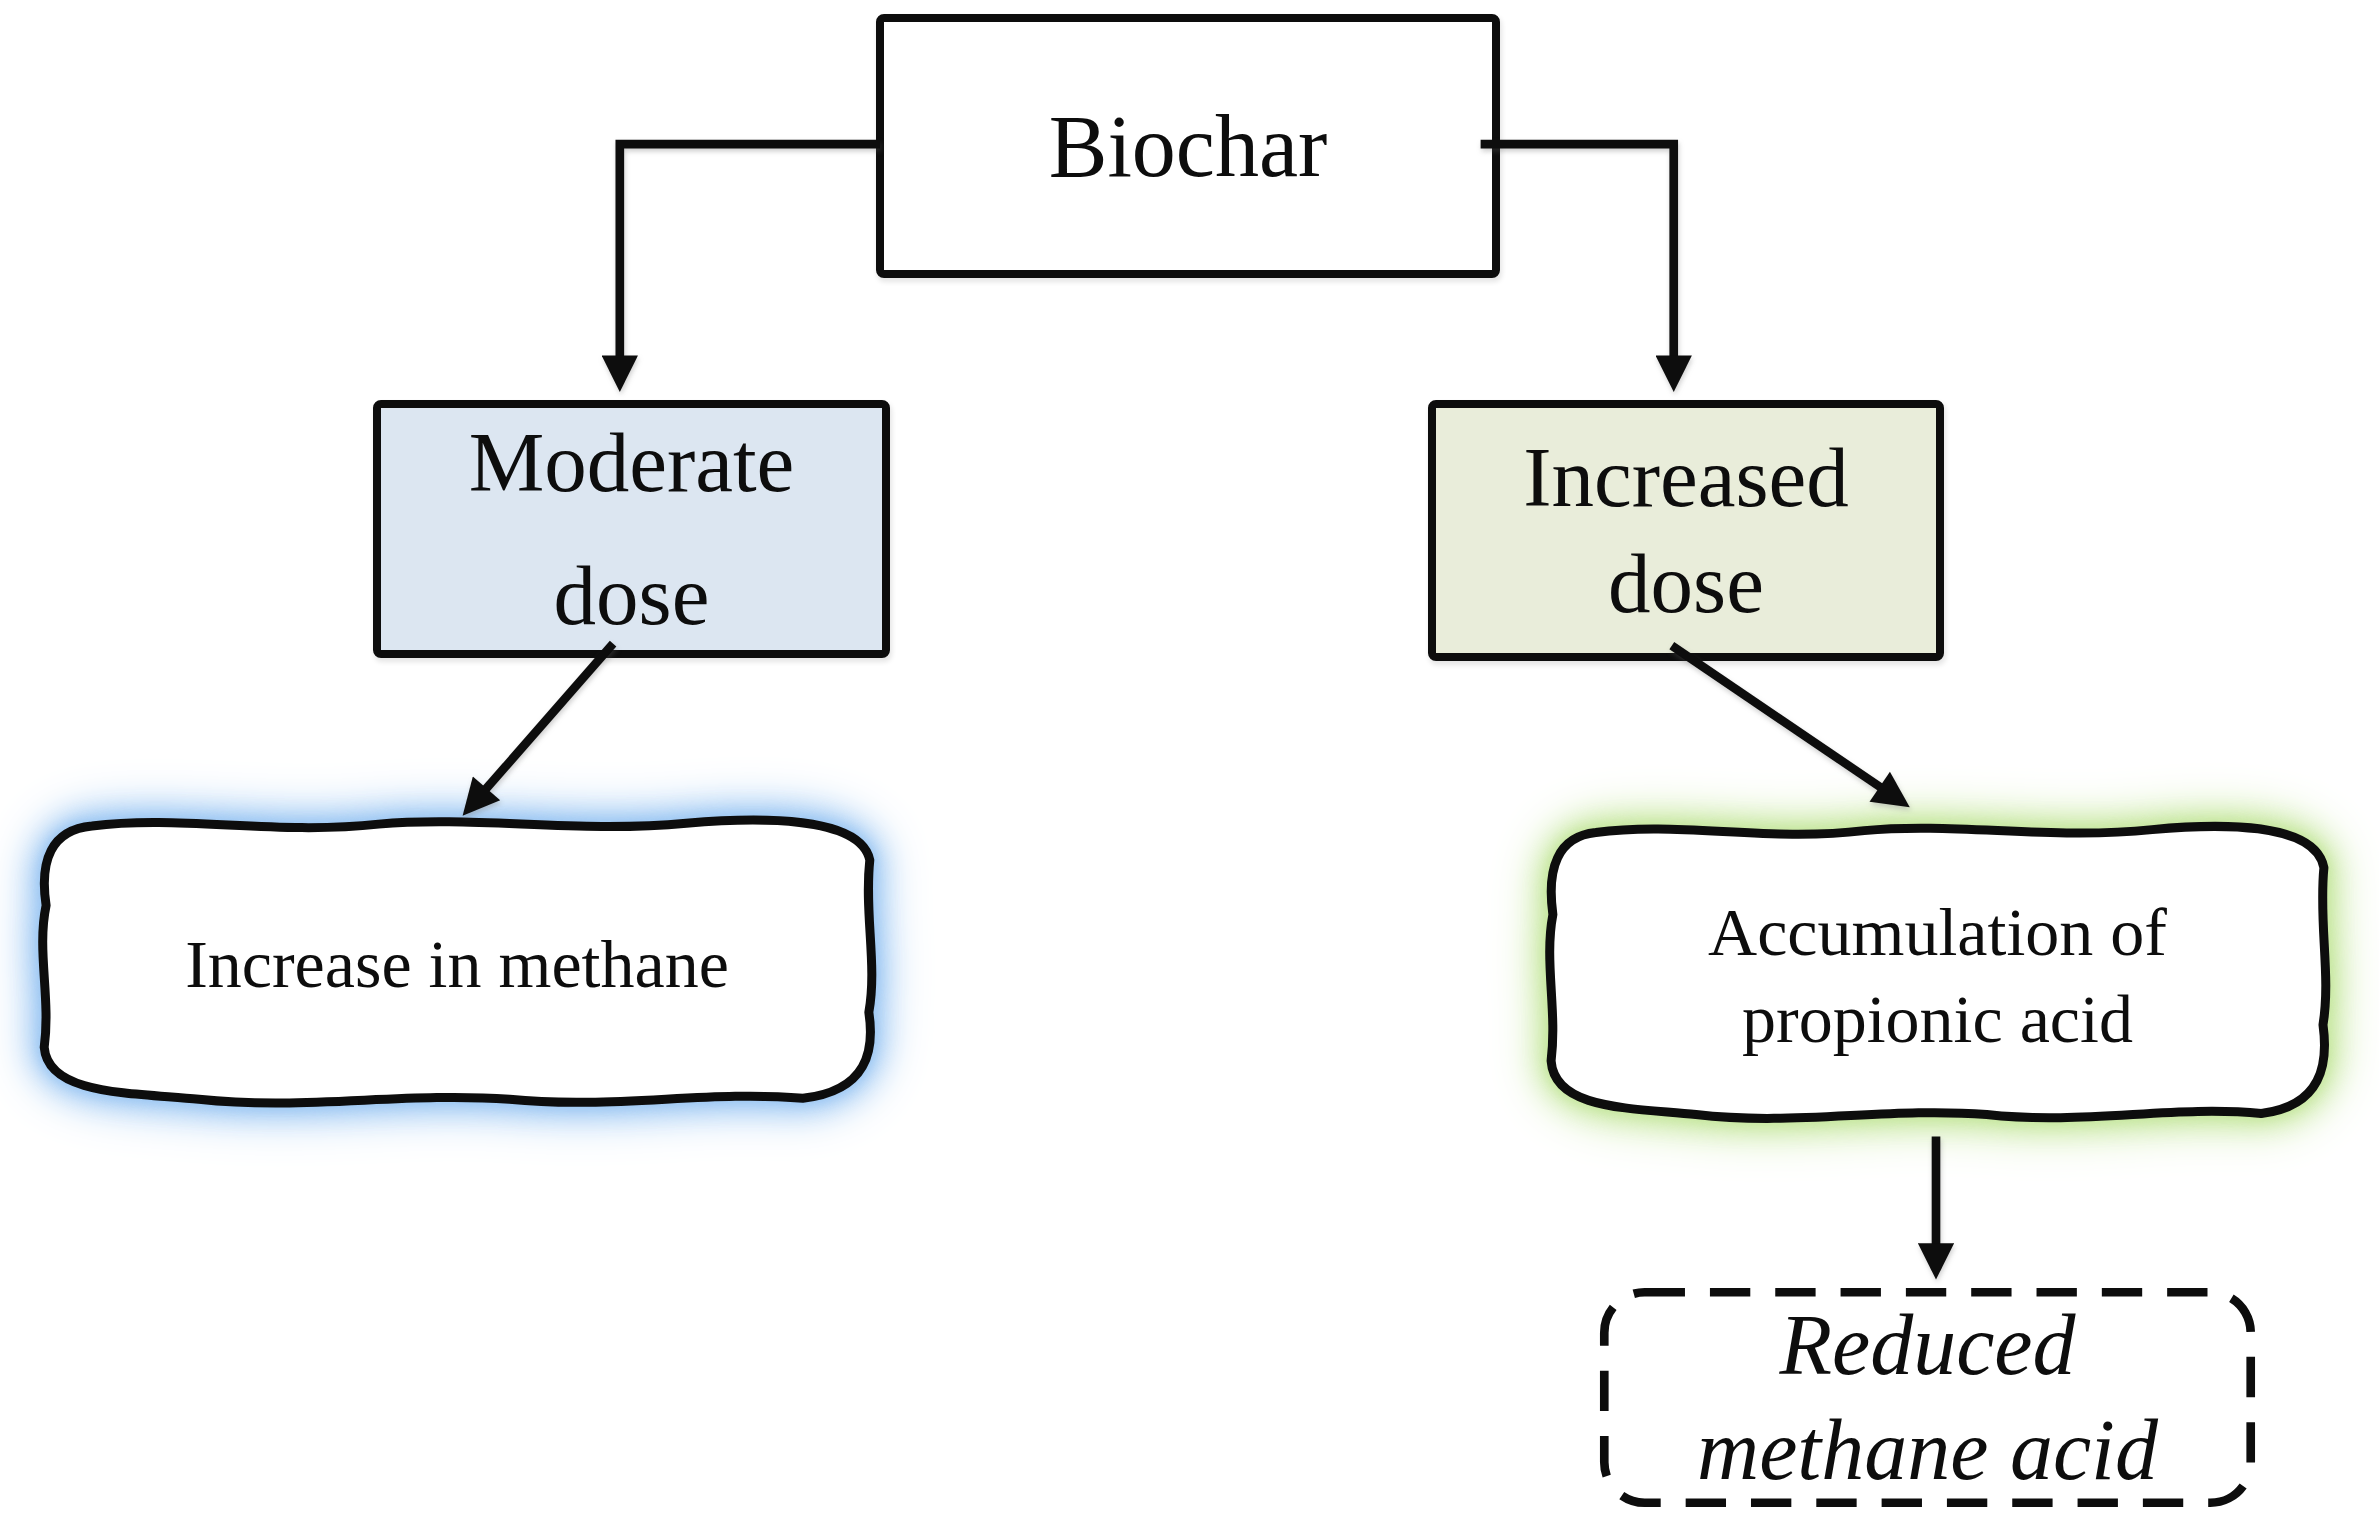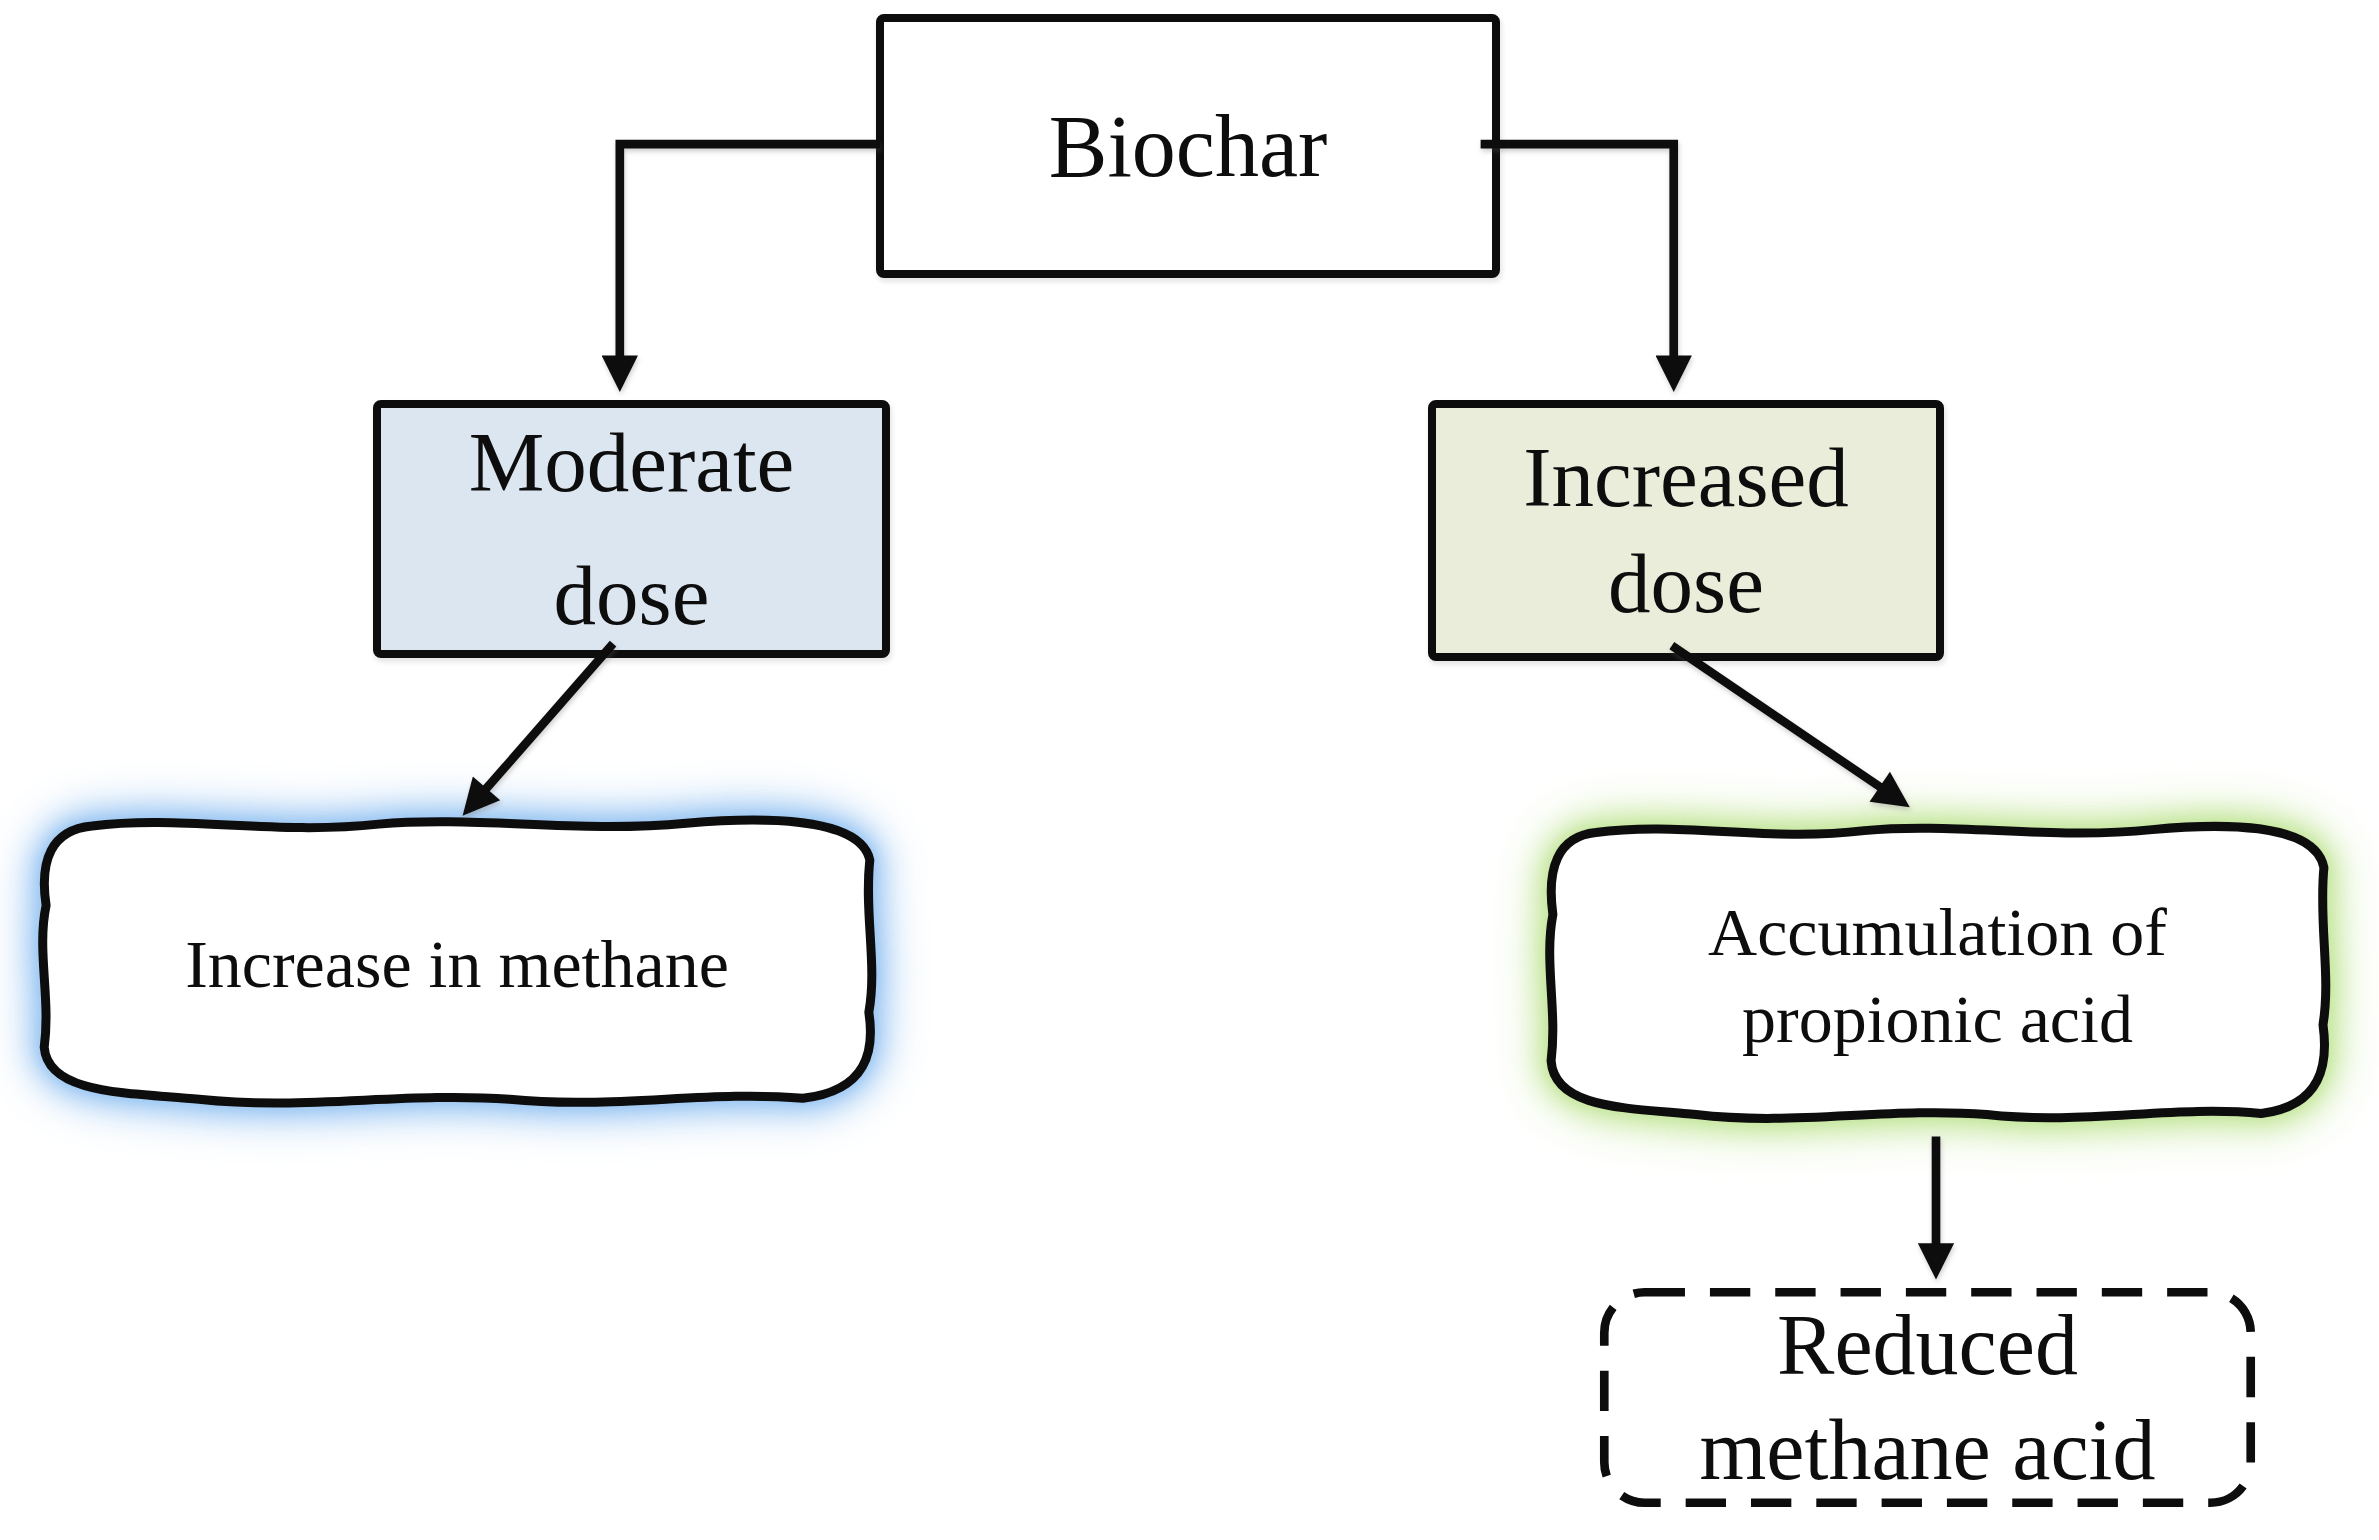--- a/index.html
+++ b/index.html
@@ -35,21 +35,21 @@
     position:relative;z-index:2;width:100%;height:100%;
     display:flex;flex-direction:column;align-items:center;justify-content:center;
     text-align:center;font-size:68px;line-height:1.28;
   }
   .wavy-left{left:27px;top:809px;width:860px;height:312px;}
   .wavy-right{left:1535px;top:815px;width:805px;height:322px;}
   .glow-blue svg{filter:drop-shadow(0 0 5.8px var(--blue-glow,#9cc7f3)) drop-shadow(0 0 13.4px var(--blue-glow,#9cc7f3)) drop-shadow(0 0 21px var(--blue-glow,#9cc7f3));}
   .glow-green svg{filter:drop-shadow(0 0 5.8px var(--green-glow,#c6e79e)) drop-shadow(0 0 13.4px var(--green-glow,#c6e79e)) drop-shadow(0 0 21px var(--green-glow,#c6e79e));}
   .wavy-stroke{fill:#ffffff;stroke:#0d0d0d;stroke-width:9;stroke-linejoin:round;vector-effect:non-scaling-stroke;}
 
-  .dashedbox{left:1599px;top:1287px;width:657px;height:221px;font-size:86px;line-height:1.22;}
+  .dashedbox{left:1599px;top:1287px;width:657px;height:221px;font-size:86px;line-height:1.22;font-style:italic;}
   .dashedbox svg{position:absolute;left:0;top:0;width:100%;height:100%;z-index:1;}
   .dashedbox .txt{
     position:relative;z-index:2;width:100%;height:100%;
     display:flex;flex-direction:column;align-items:center;justify-content:center;text-align:center;
   }
 
   .arrows{
     position:absolute;left:0;top:0;width:2380px;height:1541px;
     z-index:5;pointer-events:none;
     filter:drop-shadow(1.9px 3.8px 2.9px rgba(100,100,100,0.30));

